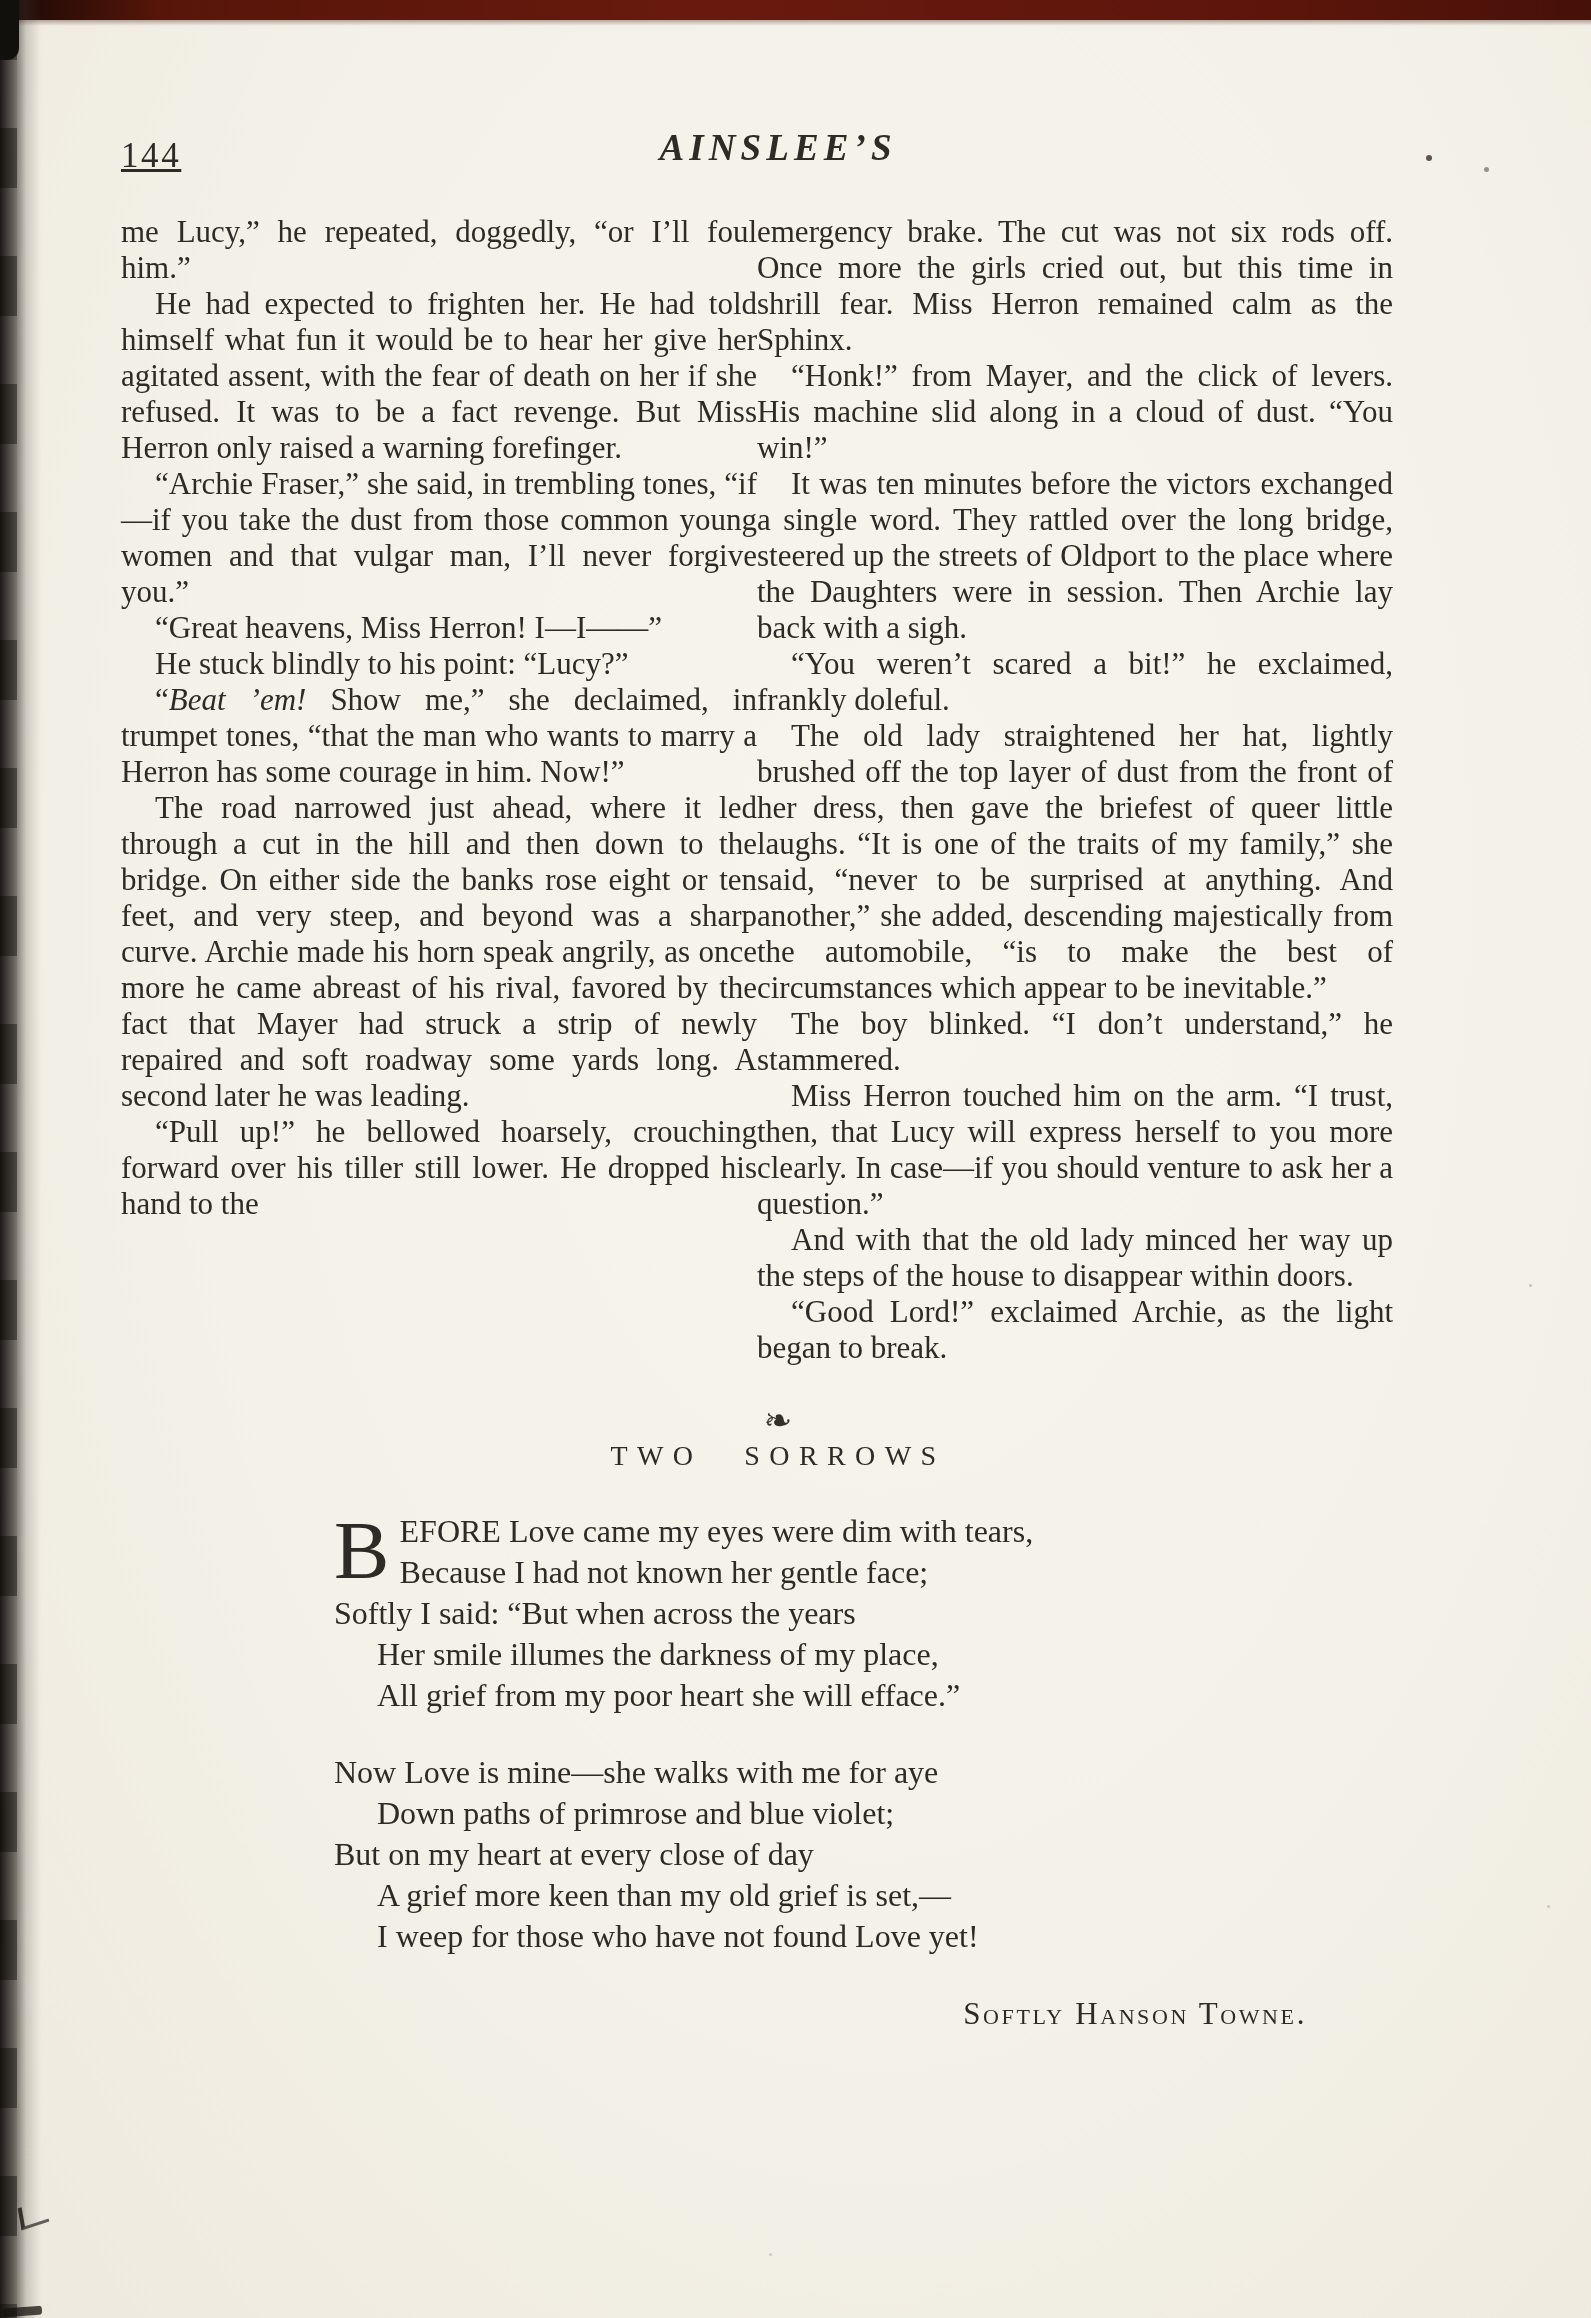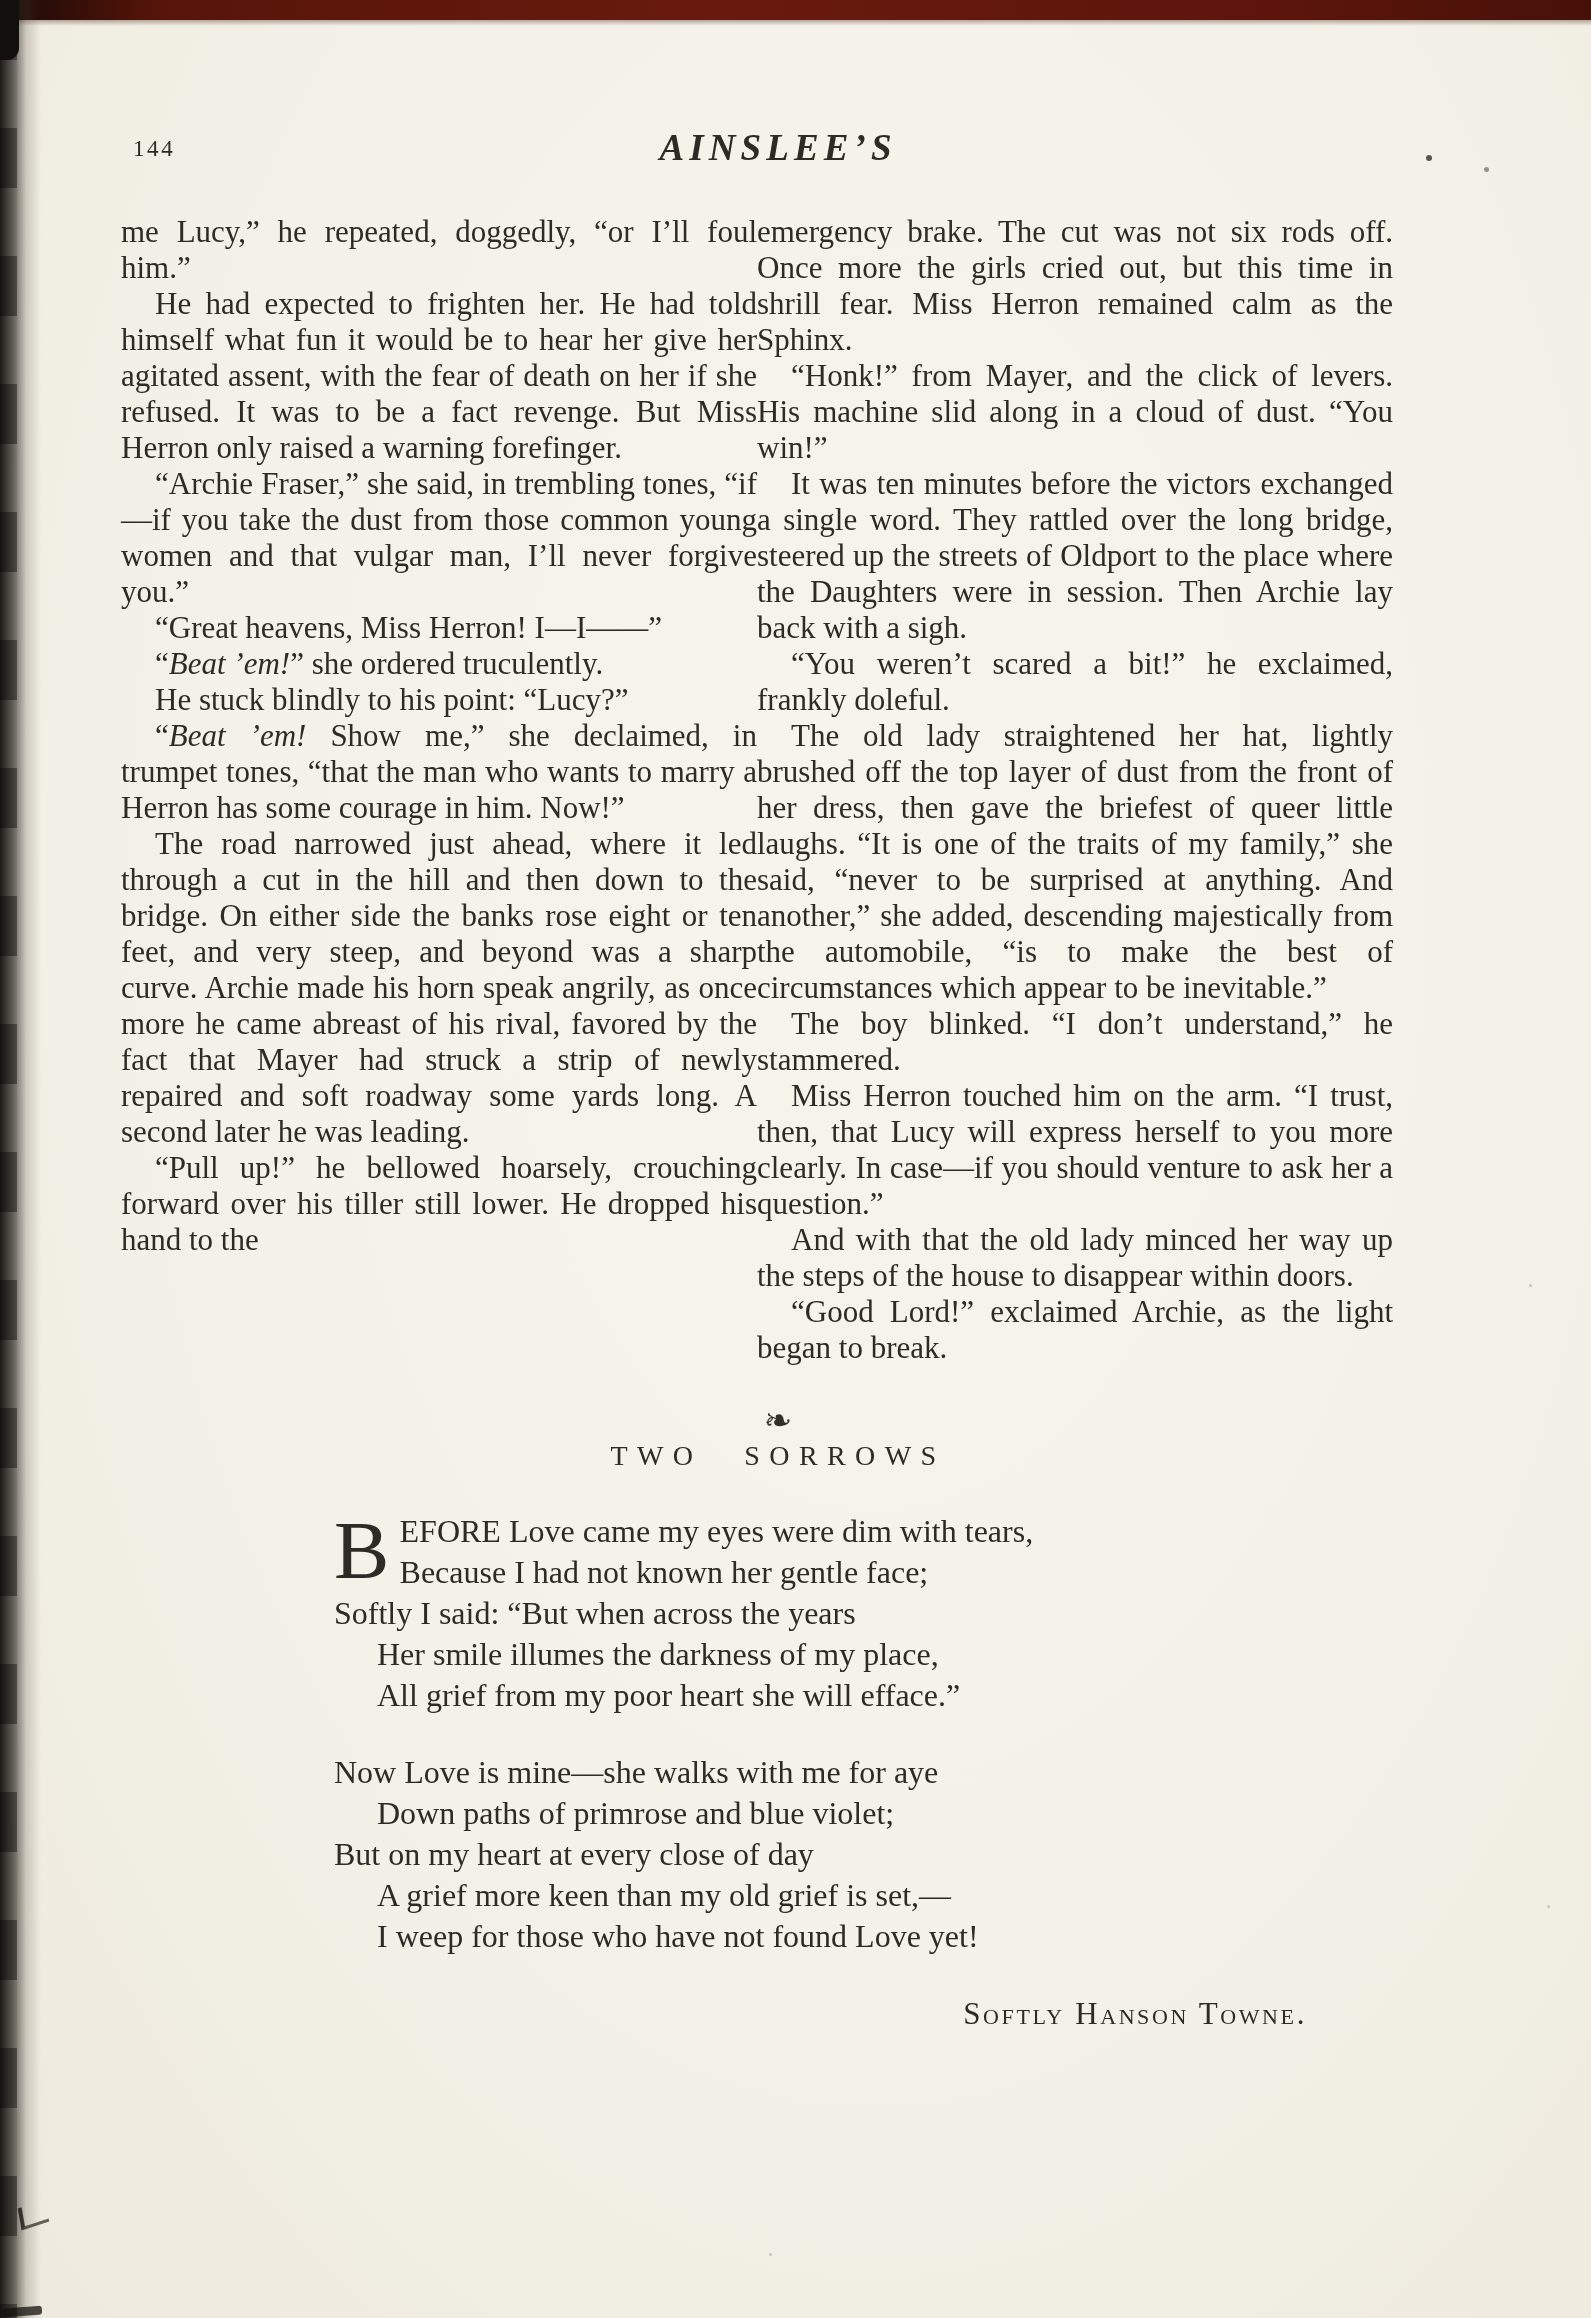--- a/index.html
+++ b/index.html
@@ -52,22 +52,22 @@
   }
   .speck{ position:absolute; background:rgba(60,52,42,0.5); border-radius:50%; }
   .header-dot{
     position:absolute; right:3.4px; top:29px; width:6px; height:6px;
     background:rgba(55,48,40,0.8); border-radius:50%;
   }
   
   .text-block { position:absolute; left:121px; top:126px; width:1314px; }
   .header { position:relative; height:49px; }
   .page-number {
-    position:absolute; left:12px; top:10.2px;
-    font-size:23px; letter-spacing:2.6px;
+    position:absolute; left:0; top:10.2px;
+    font-size:35px; letter-spacing:2.6px;text-decoration:underline;
   }
   .journal-title {
     text-align:center; font-style:italic; font-weight:bold;
     font-size:37px; letter-spacing:5.1px;
   }
   .columns { display:flex; margin-top:39px; }
   .col { width:636px; font-size:31px; line-height:36px; text-align:justify; }
   .col p { margin:0; }
   .col p.indent { text-indent:34px; }
   .ital { font-style:italic; }
@@ -113,21 +113,20 @@
       <div class="journal-title">AINSLEE’S</div>
       <span class="header-dot"></span>
     </div>
 
     <div class="columns">
       <div class="col">
           <p><span>me Lucy,” he repeated, doggedly, “or I’ll foul him.”</span></p>
           <p class="indent"><span>He had expected to frighten her.  He had told himself what fun it would be to hear her give her agitated assent, with the fear of death on her if she refused.  It was to be a fact revenge.  But Miss Herron only raised a warning forefinger.</span></p>
           <p class="indent"><span>“Archie Fraser,” she said, in trembling tones, “if—if you take the dust from those common young women and that vulgar man, I’ll never forgive you.”</span></p>
           <p class="indent"><span>“Great heavens, Miss Herron!  I—I——”</span></p>
-          <p class="indent"><span>“</span><span class="ital">Beat ’em!</span><span>” she ordered truculently.</span></p>
           <p class="indent"><span>He stuck blindly to his point: “Lucy?”</span></p>
           <p class="indent"><span>“</span><span class="ital">Beat ’em!</span><span> Show me,” she declaimed, in trumpet tones, “that the man who wants to marry a Herron has some courage in him.  Now!”</span></p>
           <p class="indent"><span>The road narrowed just ahead, where it led through a cut in the hill and then down to the bridge.  On either side the banks rose eight or ten feet, and very steep, and beyond was a sharp curve.  Archie made his horn speak angrily, as once more he came abreast of his rival, favored by the fact that Mayer had struck a strip of newly repaired and soft roadway some yards long.  A second later he was leading.</span></p>
           <p class="indent"><span>“Pull up!” he bellowed hoarsely, crouching forward over his tiller still lower.  He dropped his hand to the</span></p>
         </div>
       <div class="col">
           <p><span>emergency brake.  The cut was not six rods off.  Once more the girls cried out, but this time in shrill fear.  Miss Herron remained calm as the Sphinx.</span></p>
           <p class="indent"><span>“Honk!” from Mayer, and the click of levers.  His machine slid along in a cloud of dust.  “You win!”</span></p>
           <p class="indent"><span>It was ten minutes before the victors exchanged a single word.  They rattled over the long bridge, steered up the streets of Oldport to the place where the Daughters were in session.  Then Archie lay back with a sigh.</span></p>
           <p class="indent"><span>“You weren’t scared a bit!” he exclaimed, frankly doleful.</span></p>

